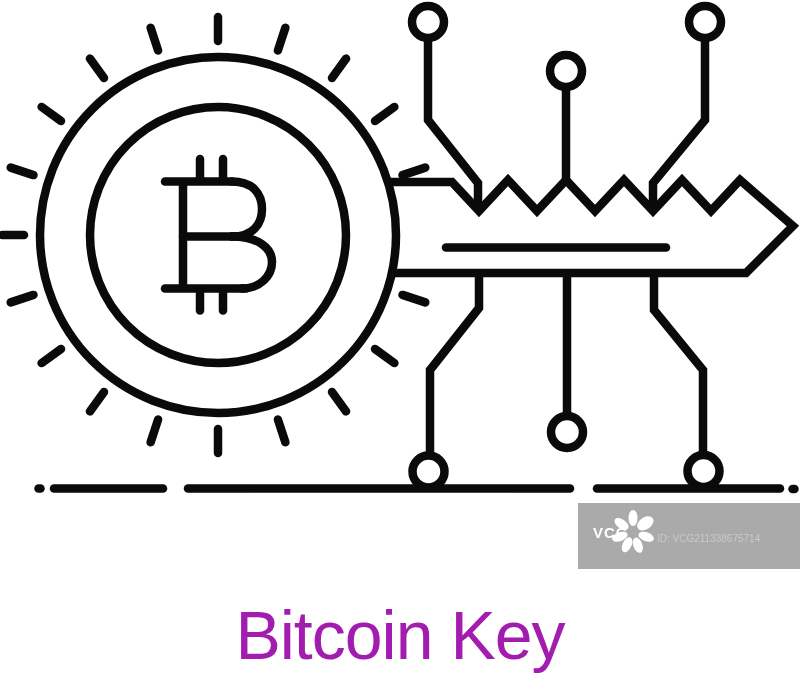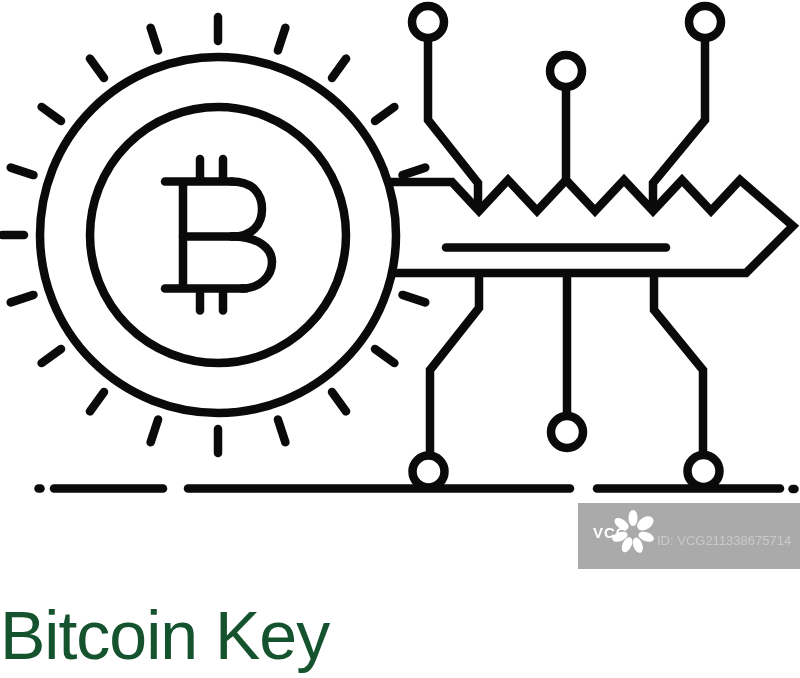--- a/index.html
+++ b/index.html
@@ -13,25 +13,25 @@
   }
   .icon-svg {
     position: absolute;
     left: 0; top: 0;
   }
   .caption {
     position: absolute;
     left: 0;
     top: 601px;
     width: 800px;
-    text-align: left;
+    text-align: center;
     font-size: 68px;
     line-height: 68px;
     letter-spacing: -1px;
-    color: #14532d;
+    color: #a21caf;
   }
   .watermark {
     position: absolute;
     left: 578px;
     top: 503px;
     width: 222px;
     height: 66px;
     background: #aaaaaa;
   }
   .wm-brand {
@@ -45,21 +45,21 @@
   }
   .wm-logo {
     position: absolute;
     left: 33px;
     top: 3px;
   }
   .wm-id {
     position: absolute;
     left: 79px;
     top: 30px;
-    font-size: 13px;
+    font-size: 10px;
     color: #c9c9c9;
     white-space: nowrap;
   }
 </style>
 </head>
 <body>
 
 <div class="stage">
 
   <svg class="icon-svg" width="800" height="500" viewBox="0 0 800 500" fill="none" stroke="#0a0a0a" stroke-width="8.5">

